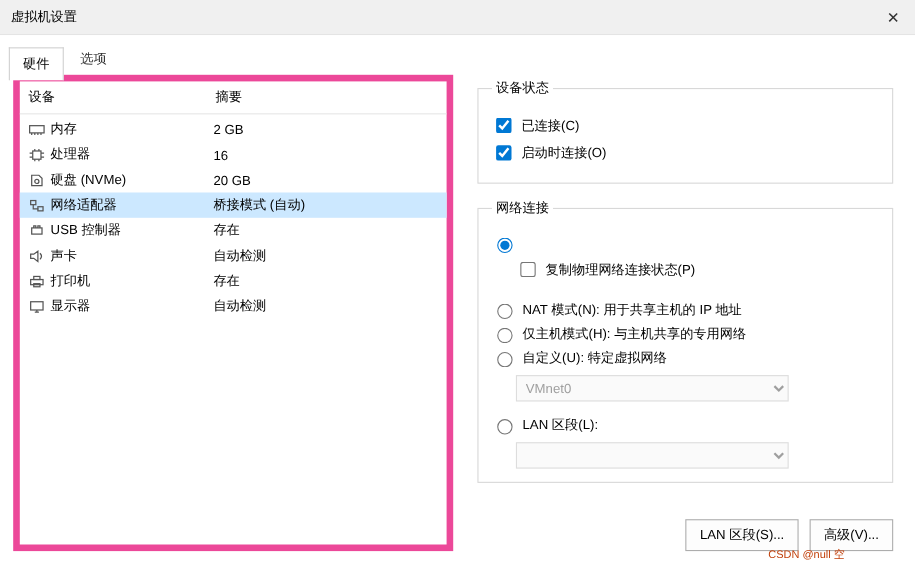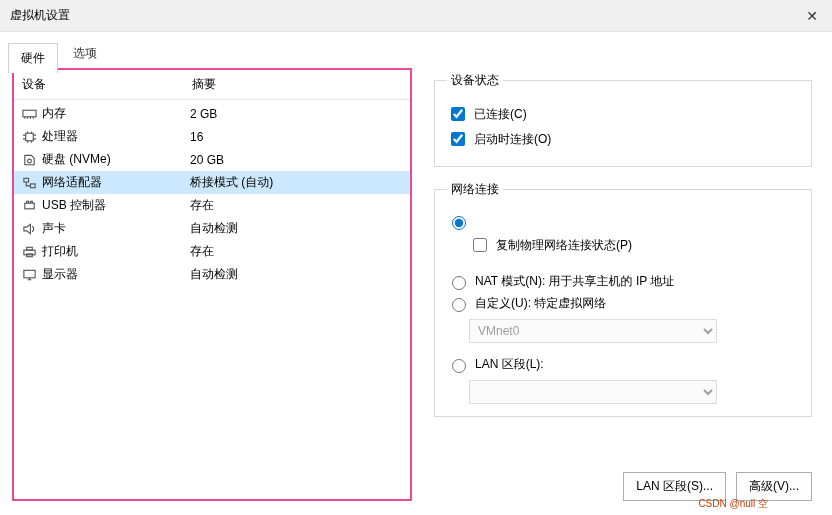--- a/index.html
+++ b/index.html
@@ -5,21 +5,21 @@
 * { box-sizing: border-box; font-family: 'Microsoft YaHei', 'Segoe UI', sans-serif; font-size: 12px; }
 body { margin: 0; background: #fff; color: #000; width: 832px; height: 515px; overflow: hidden; position: relative; }
 .titlebar { height: 32px; background: #f0f0f0; border-bottom: 1px solid #e3e3e3; padding: 0 10px; display: flex; align-items: center; justify-content: space-between; }
 .titlebar .title { font-size: 12px; }
 .titlebar .close { font-size: 14px; color: #333; width: 20px; text-align: center; }
 .tabstrip { padding: 6px 8px 0 8px; display: flex; gap: 2px; background: #fff; }
 .tab { padding: 6px 12px; border: 1px solid transparent; border-bottom: none; cursor: default; }
 .tab.active { border-color: #d0d0d0; background: #fff; position: relative; top: 5px; }
 .tab.inactive { color: #333; }
 .content { display: flex; padding: 0 12px 12px 12px; gap: 14px; height: calc(100% - 70px); }
-.left-pane { width: 400px; border: 2px solid #ec4899; background: #fff; }
+.left-pane { width: 400px; border: 6px solid #ec4899; background: #fff; }
 .list-header { display: flex; padding: 6px 8px; border-bottom: 1px solid #e6e6e6; font-weight: 400; }
 .col-dev { width: 170px; }
 .col-sum { flex: 1; }
 .list-body { padding: 2px 0; }
 .hw-row { display: flex; align-items: center; padding: 3px 6px; cursor: default; }
 .hw-row.selected { background: #cce8ff; }
 .hw-row .icon { width: 18px; height: 16px; display: flex; align-items: center; justify-content: center; margin-right: 4px; }
 .hw-row .name { width: 148px; }
 .hw-row .summary { flex: 1; white-space: nowrap; overflow: hidden; text-overflow: ellipsis; }
 .right-pane { flex: 1; padding: 4px 8px 0 8px; position: relative; }
@@ -165,20 +165,24 @@
       </div>
 
       <div class="gap"></div>
 
       <div class="radio-row">
         <input type="radio" name="net" style="">
         <span>NAT 模式(N): 用于共享主机的 IP 地址</span>
       </div>
       <div class="radio-row">
         <input type="radio" name="net" style="">
+        <span>仅主机模式(H): 与主机共享的专用网络</span>
+      </div>
+      <div class="radio-row">
+        <input type="radio" name="net" style="">
         <span>自定义(U): 特定虚拟网络</span>
       </div>
       <select disabled="">
         <option>VMnet0</option>
       </select>
 
       <div class="gap"></div>
 
       <div class="radio-row">
         <input type="radio" name="net" style="">

